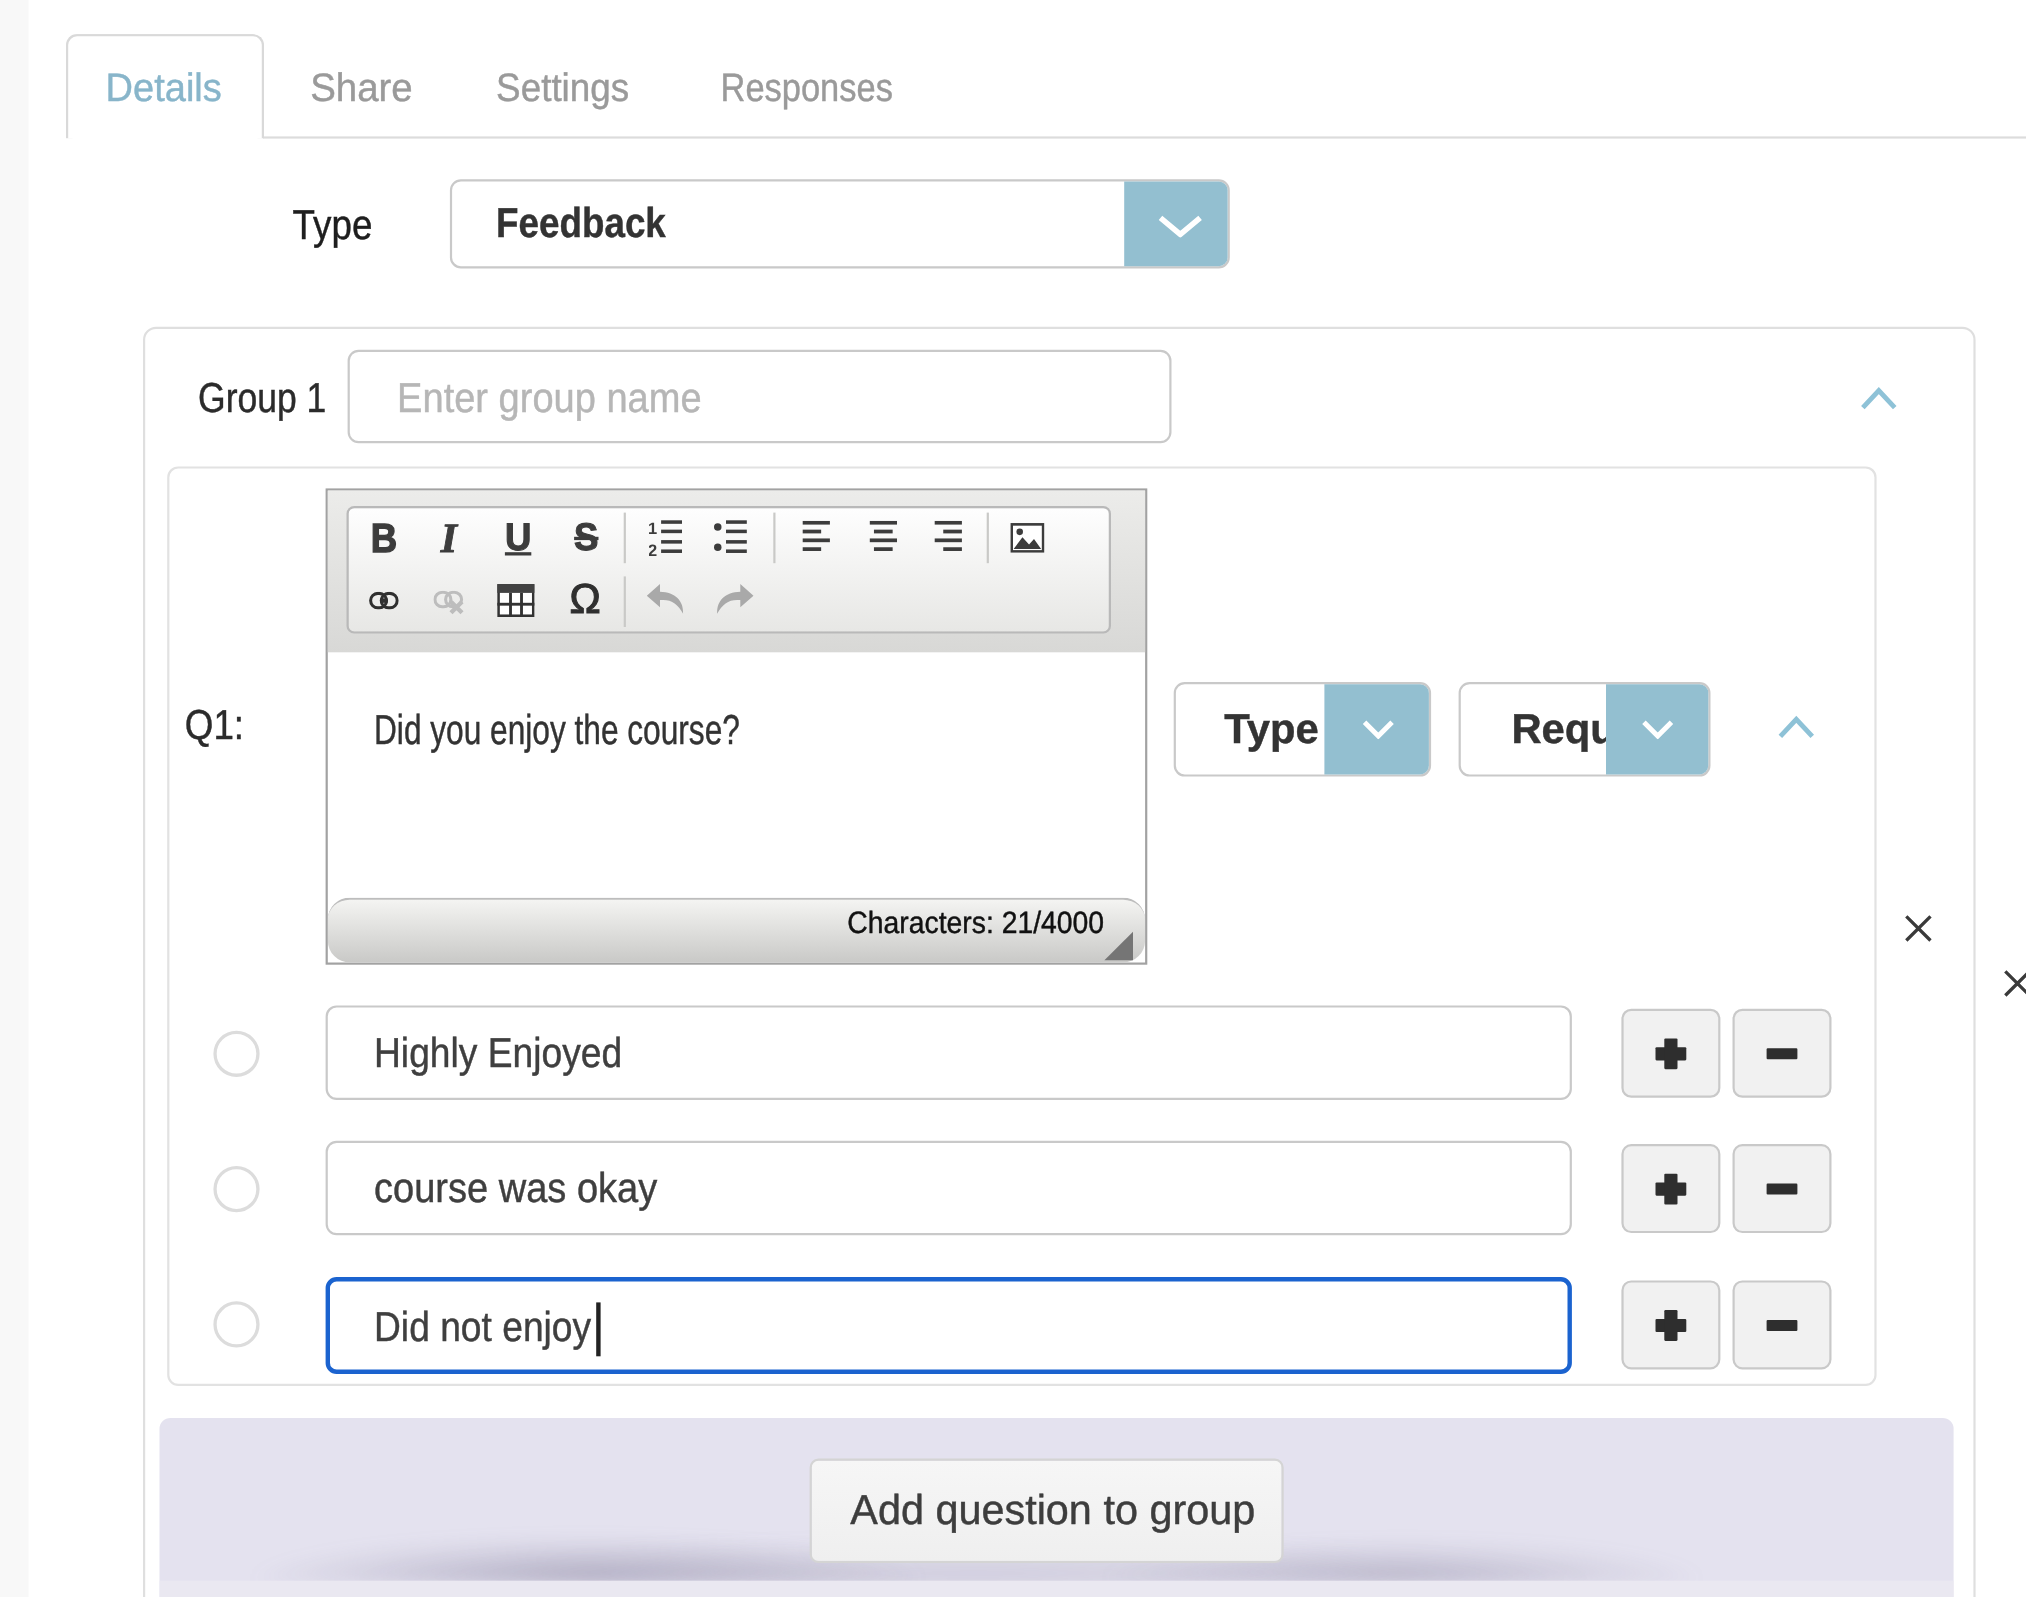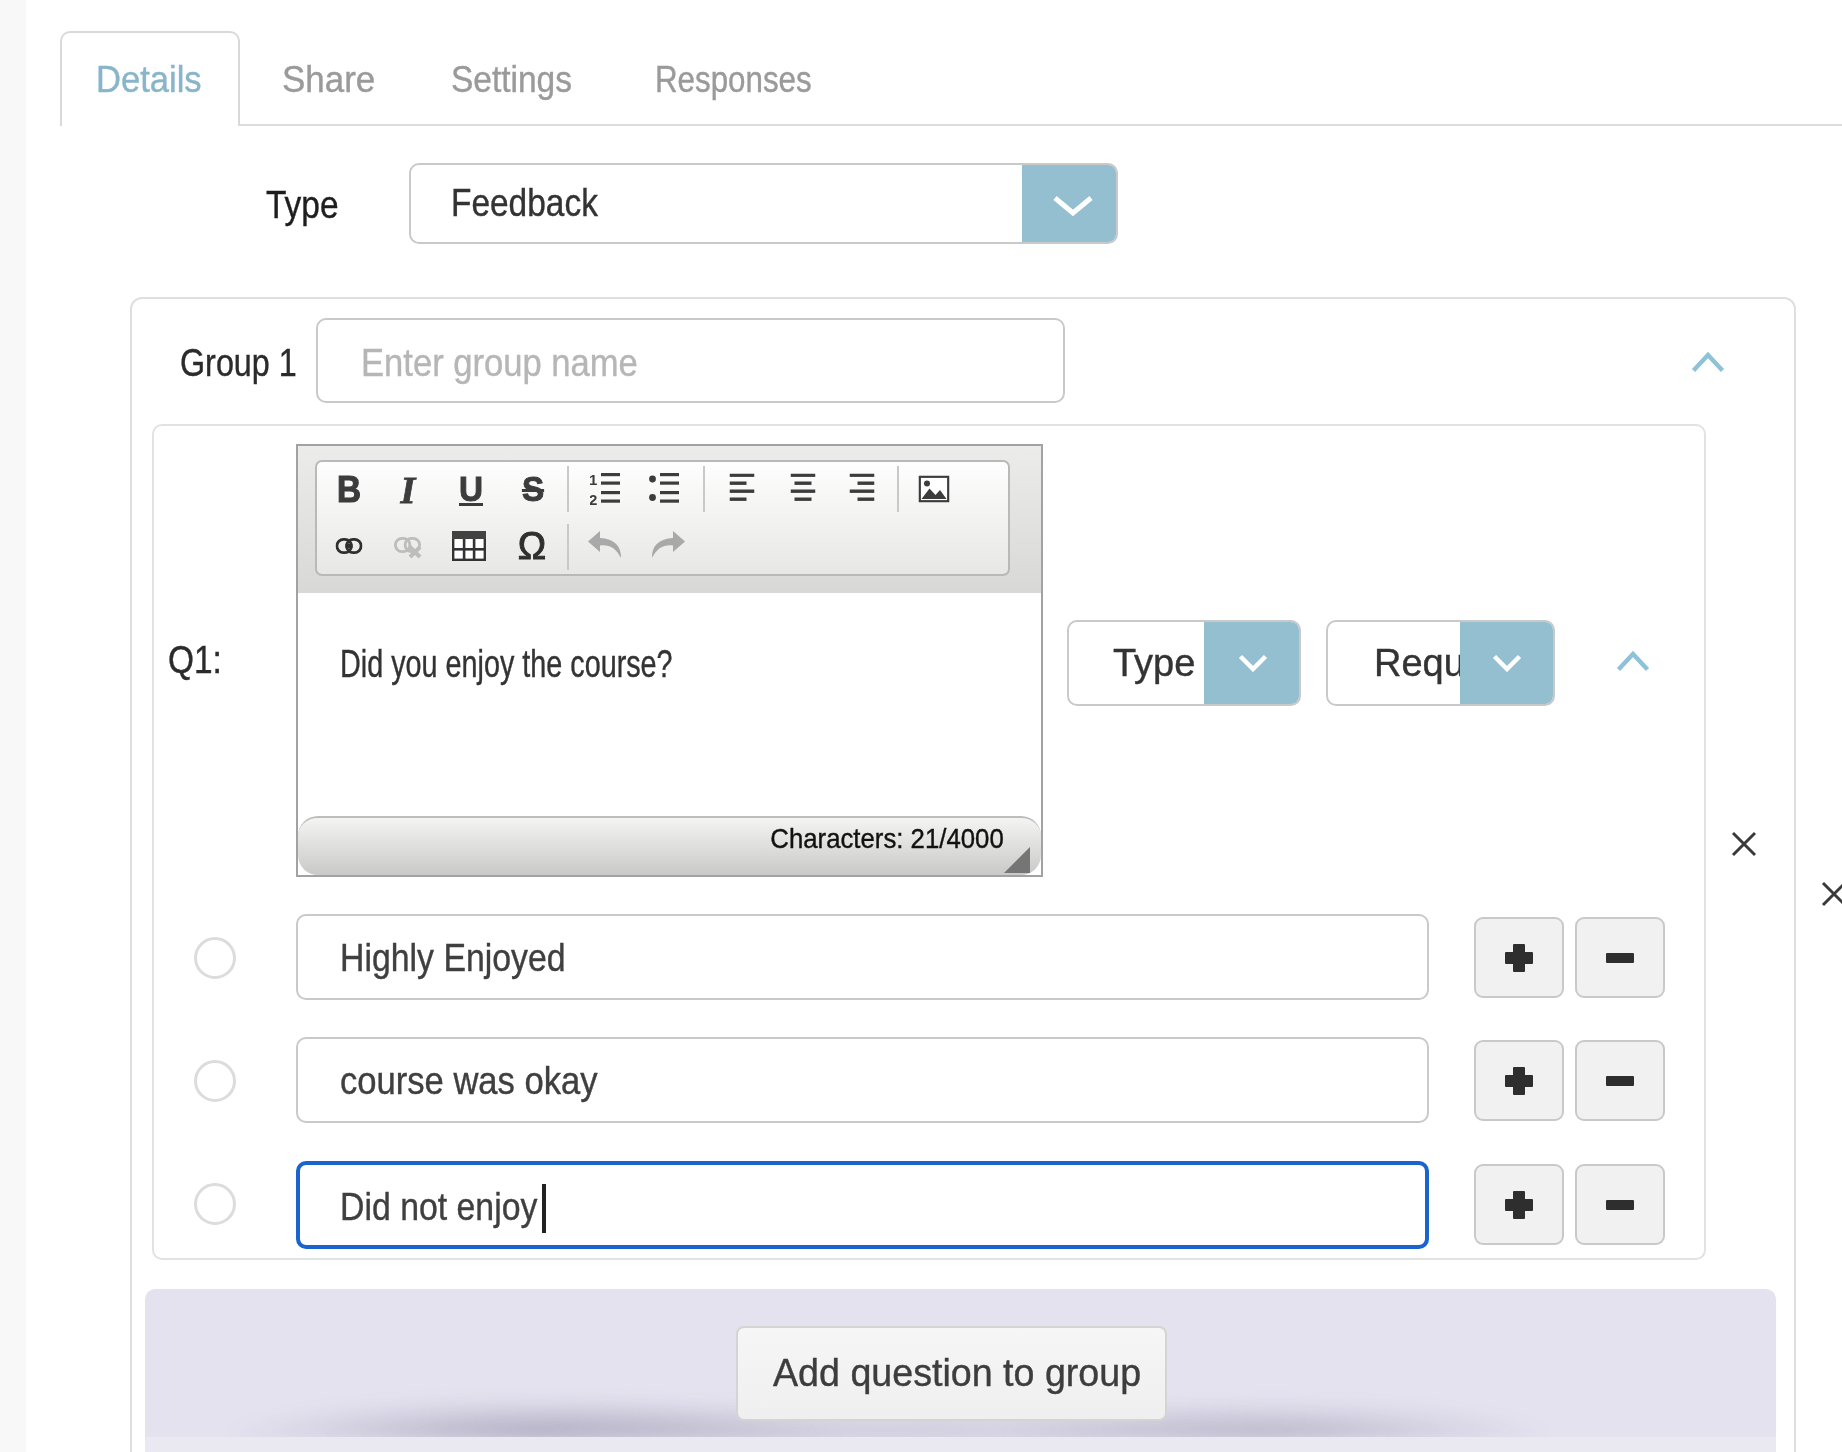--- a/index.html
+++ b/index.html
@@ -11,21 +11,21 @@
 
 #leftband { left:0; top:0; width:26px; height:1452px; background:#f8f8f8; }
 
 
 #tabline { left:239px; top:124px; width:1603px; height:2px; background:#dcdcdc; }
 #tabbox { left:60px; top:31px; width:180px; height:95px; border:2px solid #d9d9d9; border-bottom:none; border-radius:10px 10px 0 0; background:#fff; }
 .tabtxt { font-size:36px; color:#9a9a9a; top:62px; transform:scaleX(0.96); }
 #tab1 { color:#88b5ca; }
 
 
-.sel { background:#fff; border:2px solid #c9c9c9; border-radius:10px; overflow:hidden; }
+.sel { background:#fff; border:2px solid #c9c9c9; border-radius:10px; overflow:hidden;font-weight:bold; }
 .selblue { position:absolute; top:-2px; bottom:-2px; right:-2px; background:#93bfd0; border-radius:0 9px 9px 0; }
 .seltxt { position:absolute; font-size:38px; color:#333; white-space:nowrap; transform-origin:0 0; line-height:1; -webkit-text-stroke:0.4px #333; }
 svg.chev { position:absolute; }
 
 #typesel { left:409px; top:163px; width:709px; height:81px; }
 
 
 #group { left:130px; top:297px; width:1666px; height:1300px; border:2px solid #dfdfdf; border-radius:12px; }
 #groupinput { left:316px; top:318px; width:749px; height:85px; border:2px solid #c9c9c9; border-radius:10px; background:#fff; }
 

